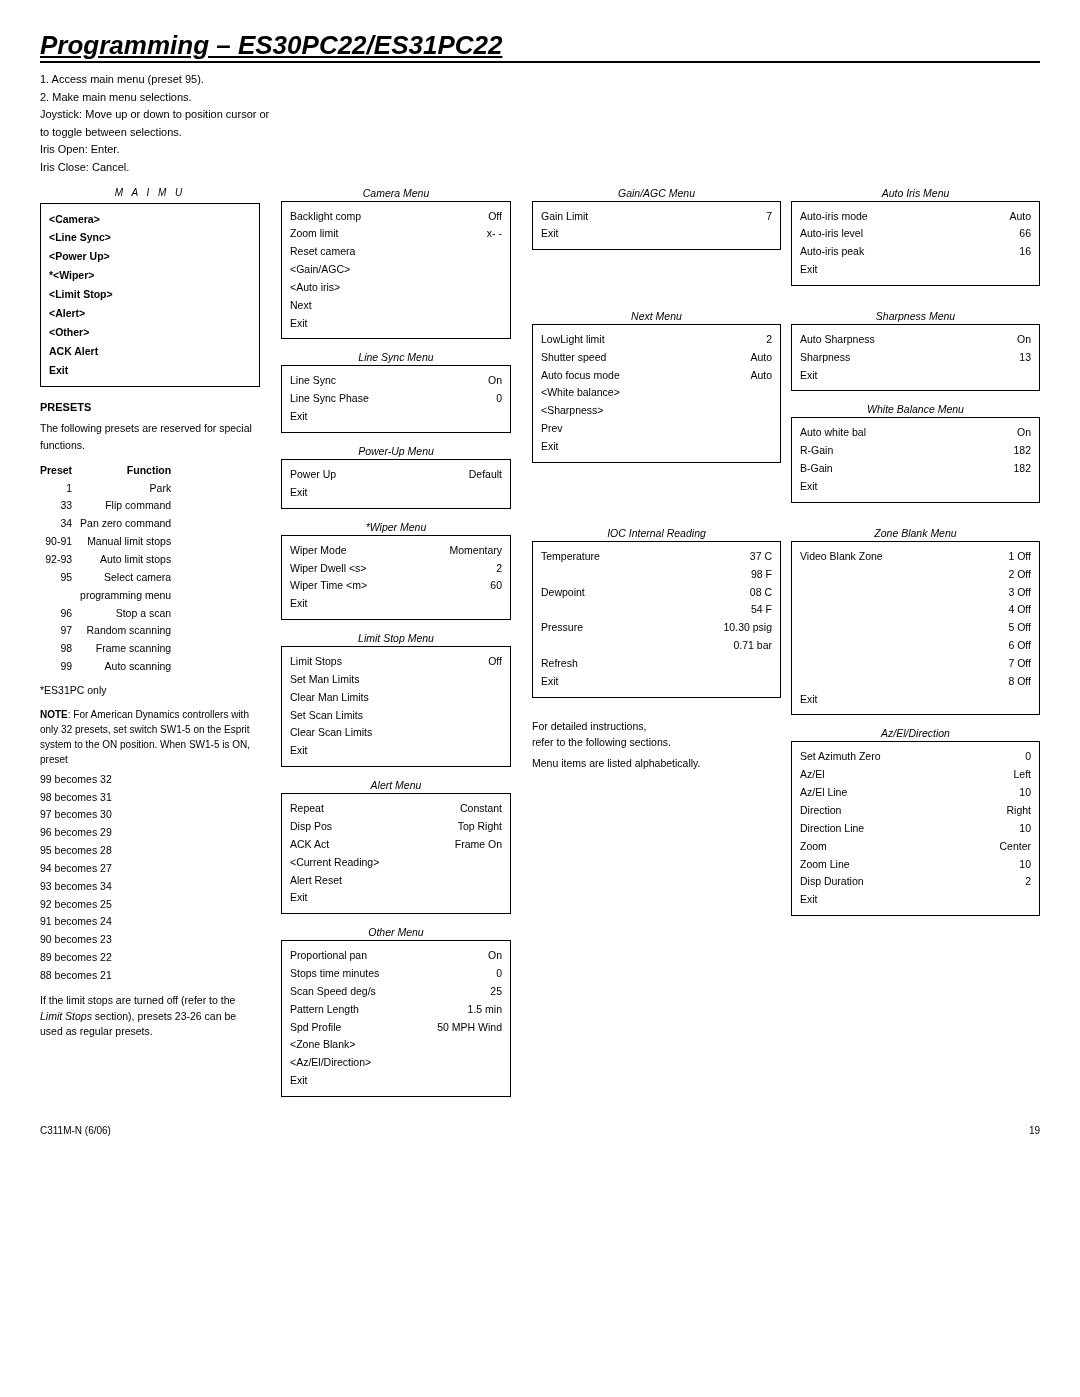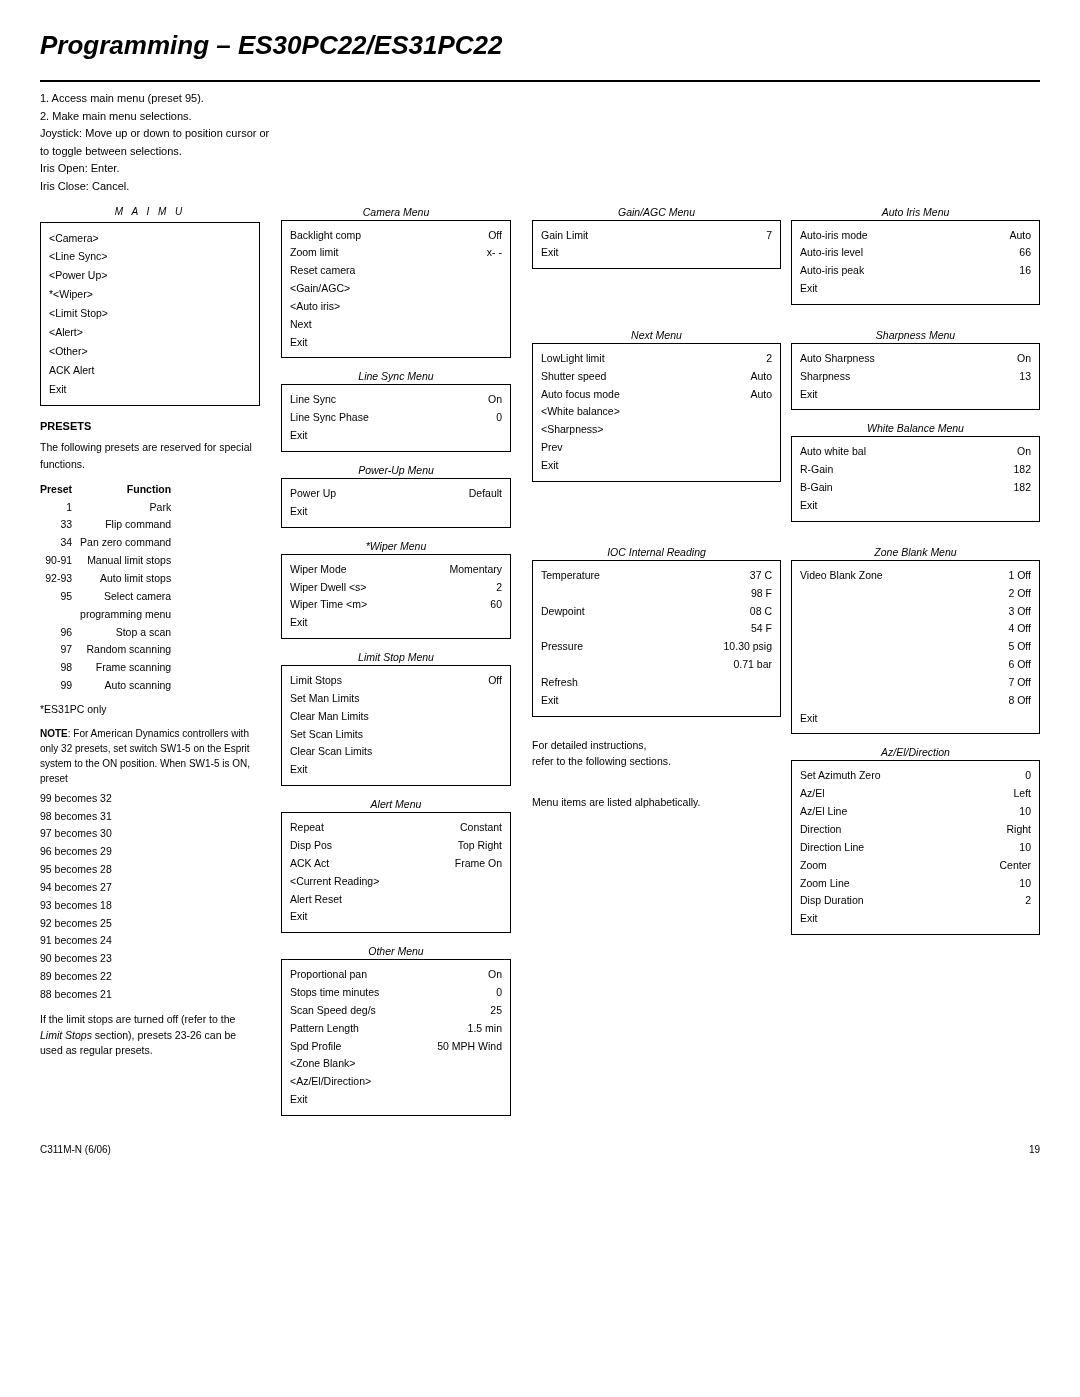--- a/index.html
+++ b/index.html
@@ -10,22 +10,23 @@
       color: #000;
       width: 1080px;
       min-height: 1397px;
       padding: 30px 40px;
     }
     h1 {
       font-size: 26px;
       font-weight: bold;
       margin-bottom: 8px;
       border-bottom: 2px solid #000;
-      padding-bottom: 19px;
+      padding-bottom: 0;
       font-style: italic;
+      text-decoration: underline;
     }
     .instructions {
       font-size: 11px;
       line-height: 1.6;
       margin-bottom: 10px;
     }
     .main-layout {
       display: flex;
       gap: 11px;
       margin-top: 10px;
@@ -59,20 +60,21 @@
     .menu-row {
       display: flex;
       justify-content: space-between;
     }
     .main-menu-box {
       border: 1px solid #000;
       padding: 6px 8px;
       font-size: 10.5px;
       line-height: 1.8;
       margin-top: 5px;
+      font-weight: bold;
     }
     .main-menu-title {
       text-align: center;
       font-size: 10px;
       letter-spacing: 3px;
       font-style: italic;
       margin-bottom: 2px;
     }
     .presets-section {
       margin-top: 12px;
@@ -215,21 +217,21 @@
         <span class="bold">NOTE</span>:  For American Dynamics controllers with only 32 presets, set switch SW1-5 on the Esprit system to the ON position. When SW1-5 is ON, preset
       </div>
 
       <div style="margin-top:4px; font-size:10.5px; line-height:1.7;">
         <div>99 becomes 32</div>
         <div>98 becomes 31</div>
         <div>97 becomes 30</div>
         <div>96 becomes 29</div>
         <div>95 becomes 28</div>
         <div>94 becomes 27</div>
-        <div>93 becomes 18</div>
+        <div>93 becomes 34</div>
         <div>92 becomes 25</div>
         <div>91 becomes 24</div>
         <div>90 becomes 23</div>
         <div>89 becomes 22</div>
         <div>88 becomes 21</div>
       </div>
 
       <div style="margin-top:8px; font-size:10.5px; line-height:1.5;">
         If the limit stops are turned off (refer to the <span class="italic">Limit Stops</span> section), presets 23-26 can be used as regular presets.
       </div>
@@ -485,21 +487,21 @@
           <div class="menu-row">
               <span></span>
               <span>0.71 bar</span>
             </div>
           <div>Refresh</div>
           <div>Exit</div>
         </div>
         <div style="margin-top:20px; font-size:10.5px; line-height:1.6;">
           <div>For detailed instructions,</div>
           <div>refer to the following sections.</div>
-          <div style="margin-top:24px;">Menu items are listed alphabetically.</div>
+          <div style="margin-top:4px;">Menu items are listed alphabetically.</div>
         </div>
       </div>
       <div class="menu-col">
         <div class="menu-box-title italic">Zone Blank Menu</div>
         <div class="menu-box">
           <div class="menu-row">
               <span>Video Blank Zone</span>
               <span>1 Off</span>
             </div>
           <div class="menu-row">

